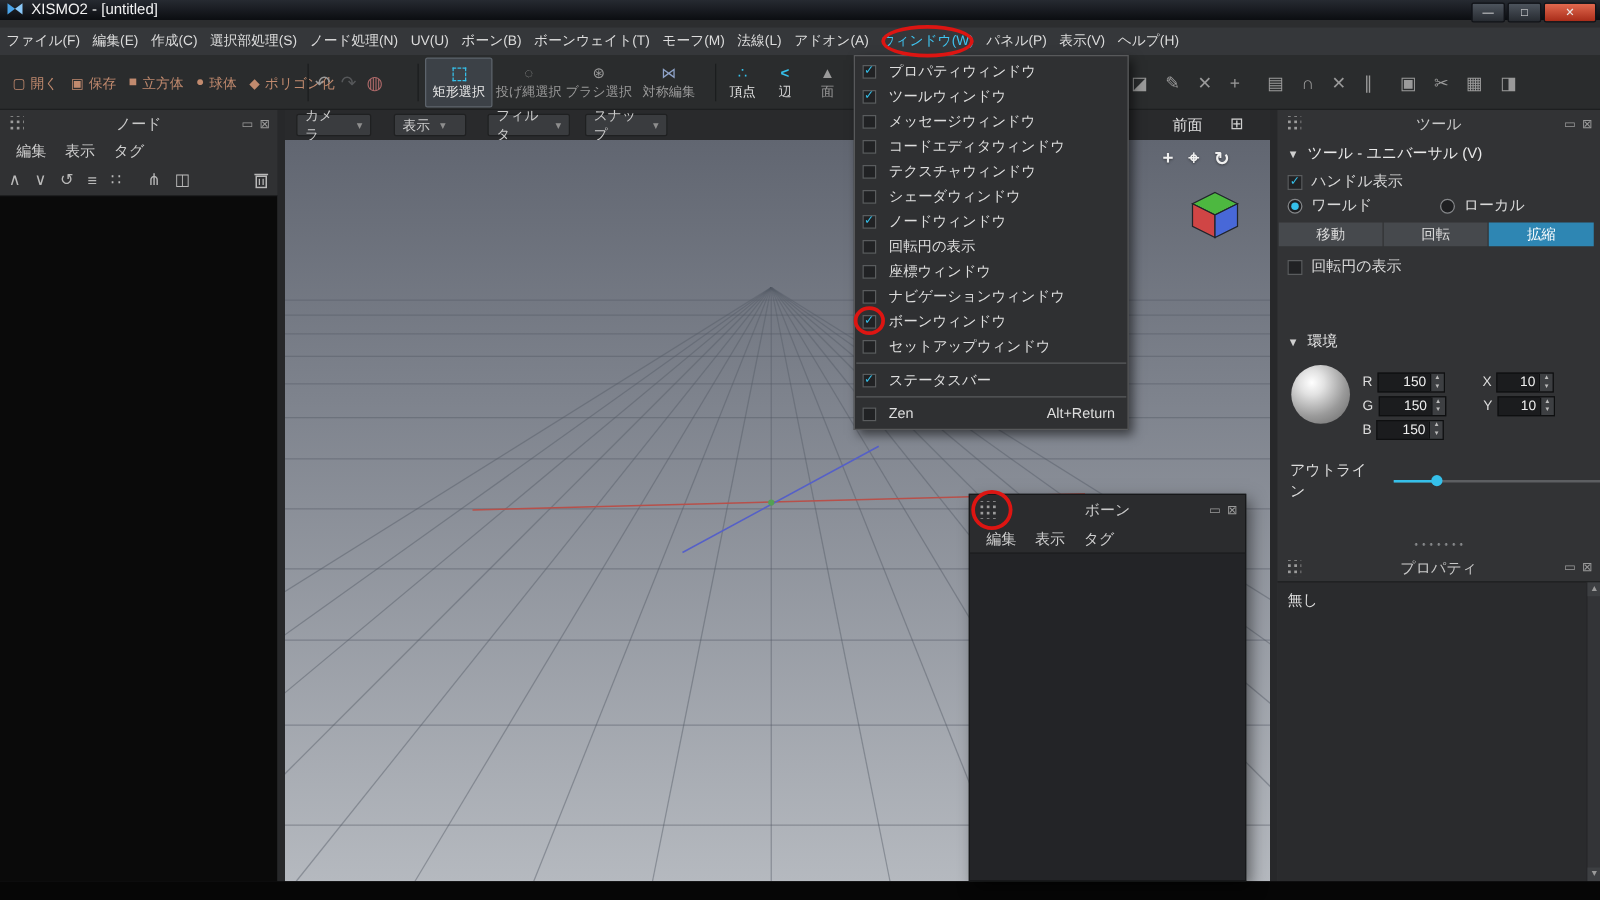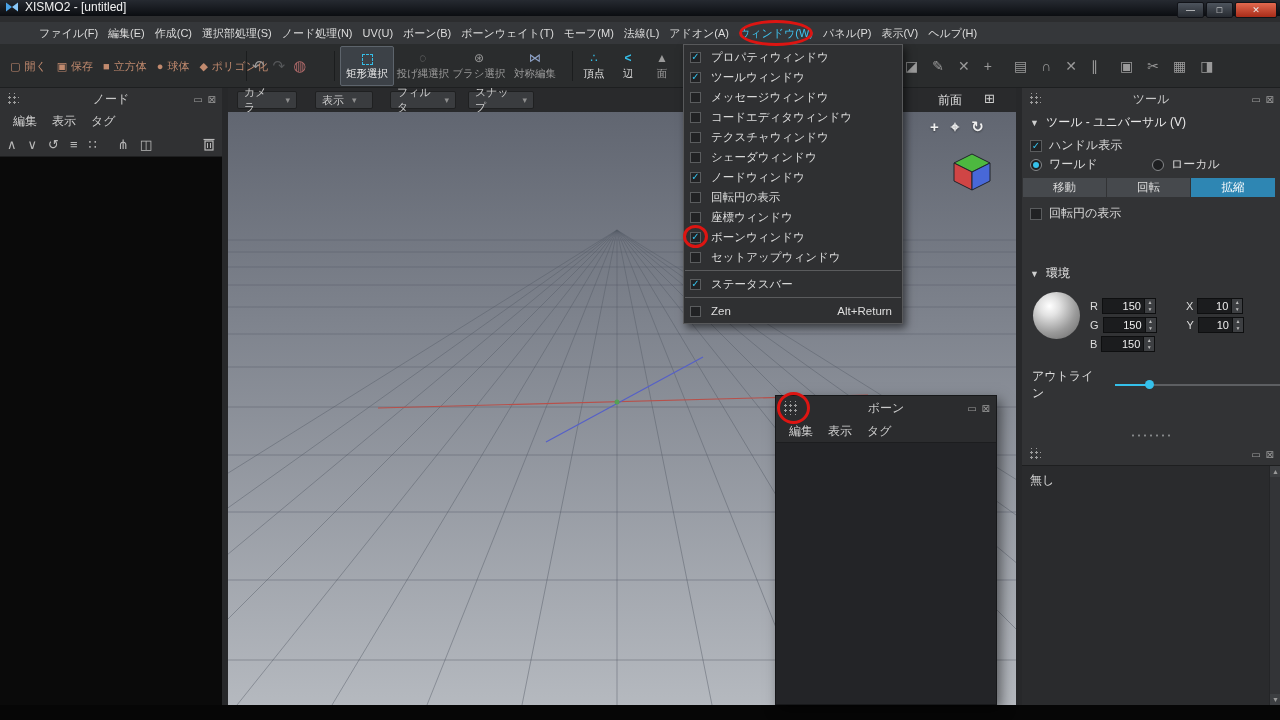--- a/index.html
+++ b/index.html
@@ -13,21 +13,21 @@
     padding-left:5px; color:#f2f2f2; font-size:12px; }
   .titlebar .app-icon { width:14px; height:14px; margin-right:6px; }
   .win-controls { position:absolute; right:3px; top:2px; display:flex; gap:2px; }
   .win-btn { width:27px; height:16px; display:flex; align-items:center; justify-content:center;
     font-size:9px; color:#e8e8e8; background:linear-gradient(#4d545d,#272b31);
     border:1px solid #111318; border-radius:2px; }
   .win-btn.close { width:42px; background:linear-gradient(#e2694f,#a82c19); }
 
   
   .menubar { position:absolute; left:0; top:22px; width:1280px; height:22px;
-    background:#35373a; display:flex; align-items:center; font-size:11px; color:#dcdcdc;padding-left:34px; }
+    background:#35373a; display:flex; align-items:center; font-size:11px; color:#dcdcdc; }
   .menu-item { padding:0 5px; height:22px; line-height:22px; position:relative; white-space:nowrap; }
   .menu-item.active { color:#3fc4f0; }
 
   
   .toolbar { position:absolute; left:0; top:44px; width:1280px; height:44px;
     background:#2a2c2d; border-bottom:1px solid #1d1f20; }
   .tb-g1 { position:absolute; left:6px; top:0; height:44px; display:flex; align-items:center; gap:2px; }
   .tb-file { display:flex; align-items:center; gap:4px; color:#c18a6e; padding:0 4px; height:40px; font-size:11px; white-space:nowrap; }
   .tb-file .ficon { font-size:11px; }
   .tb-g2 { position:absolute; left:252px; top:0; height:44px; display:flex; align-items:center; gap:8px; font-size:15px; }
@@ -472,20 +472,21 @@
         <span class="track"></span>
           <span class="fill"></span>
         <span class="thumb"></span>
       </span>
     </div>
 
     <div class="rp-dots" style="top:345px;"></div>
 
     <div class="panel-header rp-abs" style="left:0;top:355px;width:258px;">
       <span class="drag-dots"></span>
+      <span class="panel-title">プロパティ</span>
       <span class="panel-btns">
         <span>▭</span>
         <span>⊠</span>
       </span>
     </div>
 
     <div class="prop-body">
       <div class="prop-empty">無し</div>
       <div class="vscroll">
         <span class="sa up">▲</span>
@@ -562,20 +563,26 @@
       <span>回転円の表示</span>
     </div>
     <div class="wmenu-item">
       <span class="cbx">
           <i style="font-style: normal; visibility: hidden;">✓</i>
         </span>
       <span>座標ウィンドウ</span>
     </div>
     <div class="wmenu-item">
       <span class="cbx">
+          <i style="font-style: normal; visibility: hidden;">✓</i>
+        </span>
+      <span>ナビゲーションウィンドウ</span>
+    </div>
+    <div class="wmenu-item">
+      <span class="cbx">
           <i style="font-style:normal;">✓</i>
         </span>
       <span>ボーンウィンドウ</span>
       <span class="red-ellipse" style="left:-1px;top:-2px;width:25px;height:23px;"></span>
     </div>
     <div class="wmenu-item">
       <span class="cbx">
           <i style="font-style: normal; visibility: hidden;">✓</i>
         </span>
       <span>セットアップウィンドウ</span>

